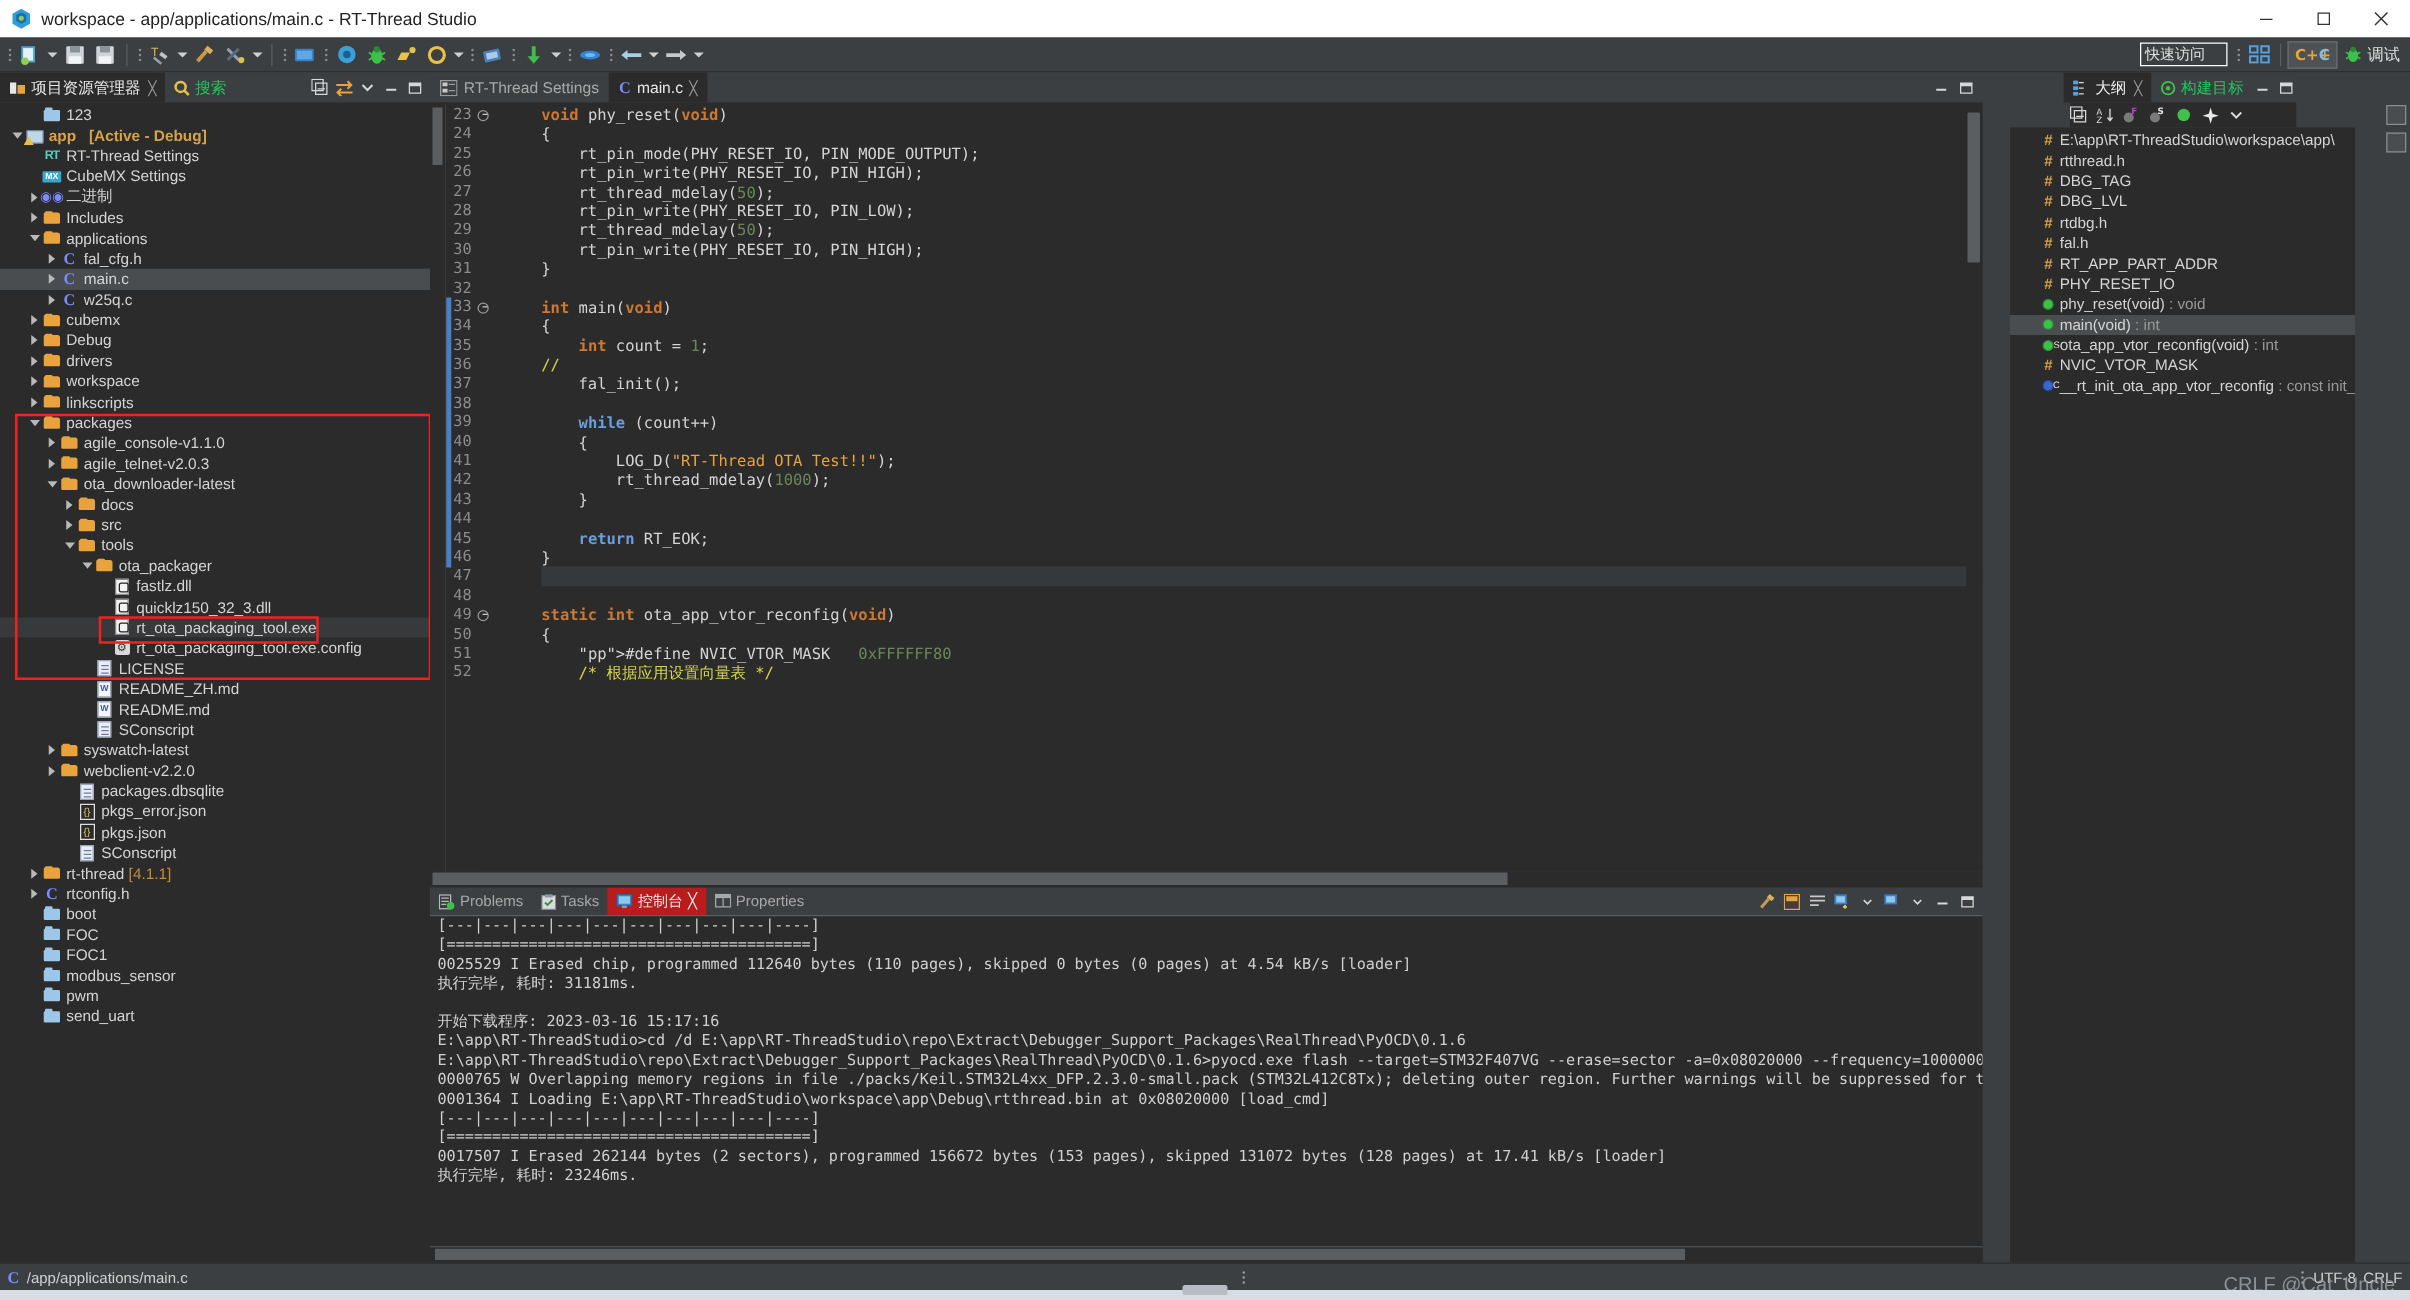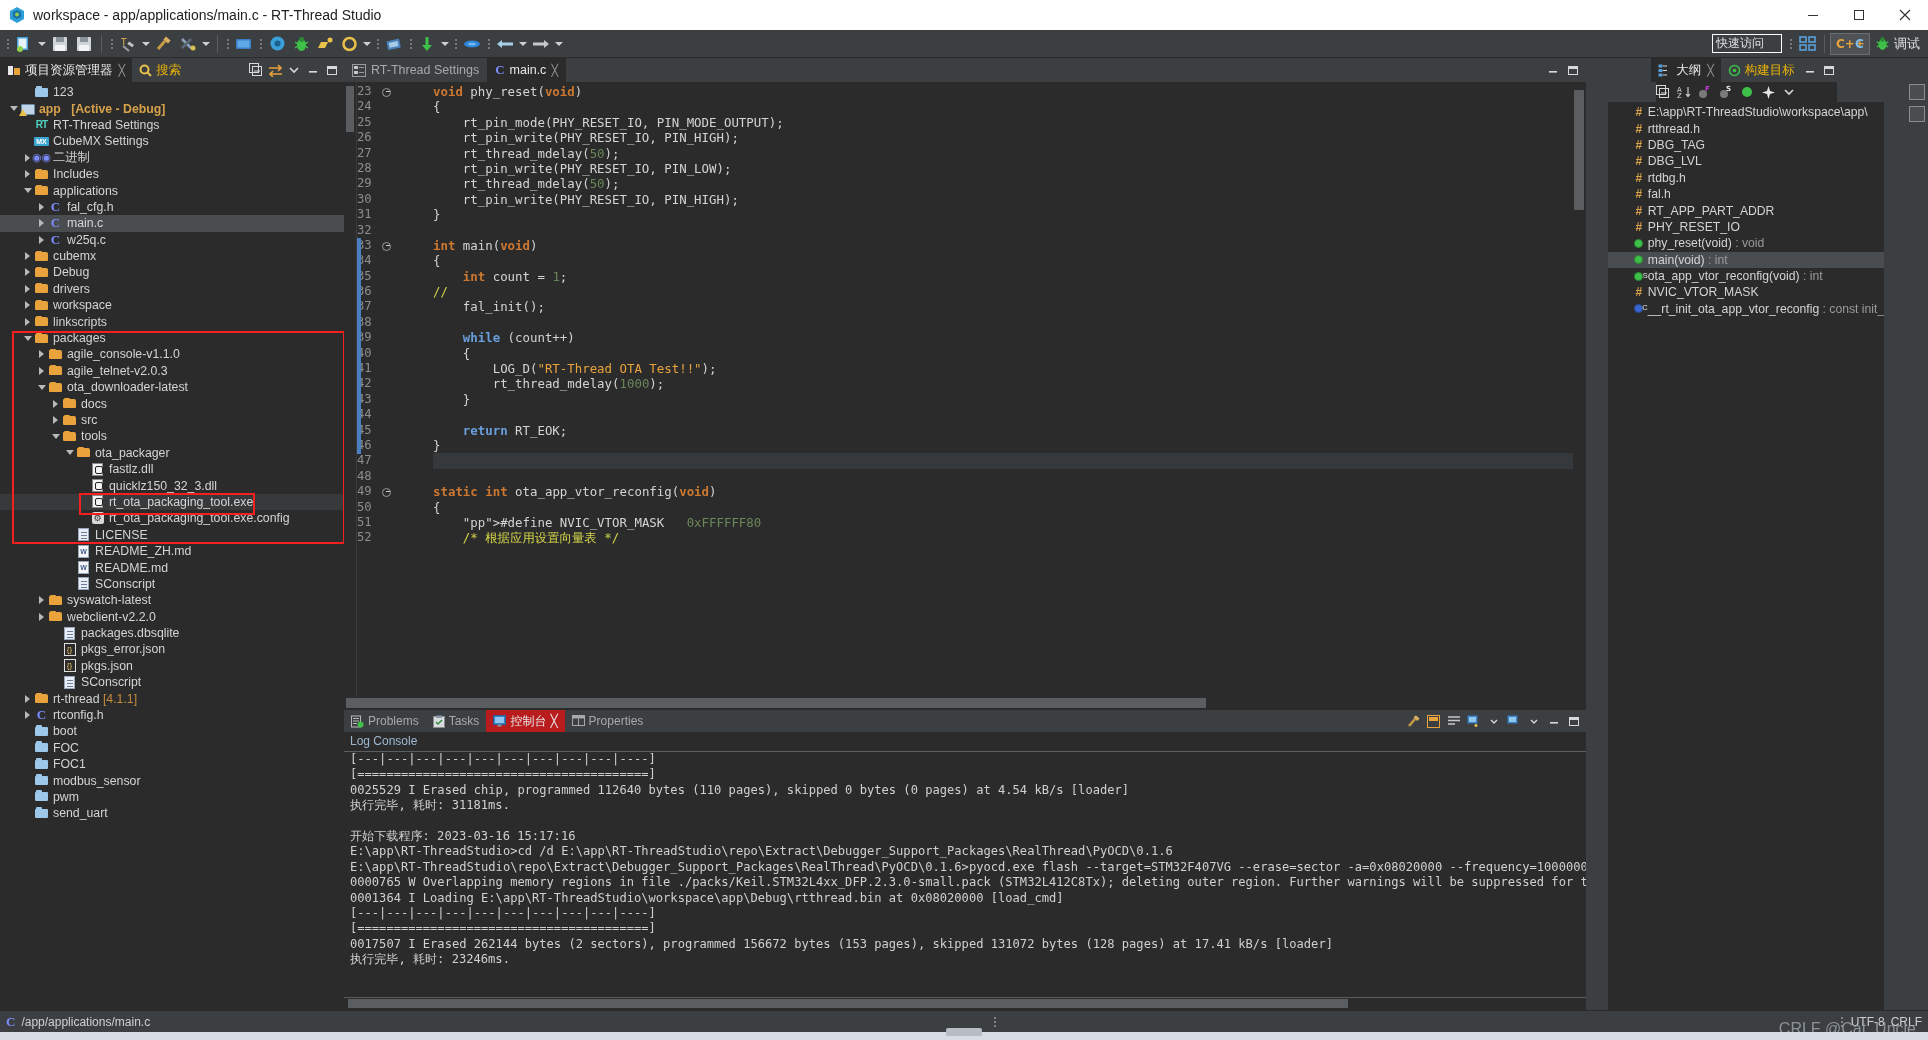--- a/index.html
+++ b/index.html
@@ -87,21 +87,21 @@
   .left-panel {
     width: 344px; display: flex; flex-direction: column; min-height: 0;
     background: #3c3f41; flex: 0 0 344px;
   }
   .panel-tabs {
     height: 24px; display: flex; align-items: stretch; background: #3c3f41;
     flex: 0 0 24px;
   }
   .ptab {
     display: flex; align-items: center; gap: 4px; padding: 0 7px;
-    font-size: 12.5px; color: #eab308; white-space: nowrap;
+    font-size: 12.5px; color: #22c55e; white-space: nowrap;
   }
   .ptab.active { background: #2b2b2b; color: #e8e8e8; }
   .ptab .x { color: #9a9a9a; font-size: 11px; margin-left: 2px;}
   .panel-tools {
     margin-left: auto; display: flex; align-items: center; gap: 3px; padding-right: 4px;
   }
   .ptool { width: 16px; height: 16px; display:flex;align-items:center;justify-content:center;}
   .tree {
     flex: 1; background: #2b2b2b; overflow: hidden; position: relative;
     padding-top: 2px;
@@ -158,21 +158,21 @@
   .etab { display: flex; align-items: center; gap: 5px; padding: 0 8px; font-size: 12.5px; color: #a8a8a8;}
   .etab.active { background: #2b2b2b; color: #e8e8e8;}
   .etab .x { font-size: 11px; color:#9a9a9a;}
   .etab-tools { margin-left:auto; display:flex; align-items:center; gap:4px; padding-right:5px;}
   .code-wrap {
     flex: 1; background: #2b2b2b; display: flex; min-height: 0; position: relative; overflow: hidden;
   }
   .ann-ruler { width: 13px; background:#2b2b2b; flex:0 0 13px; position:relative; border-right:1px solid #3a3a3a;}
   .ann-ruler .scroll-th { position:absolute; left:2px; top:4px; width:8px; height:46px; background:#5a5e60; }
   .gutter {
-    width: 30px; flex: 0 0 30px; background: #2b2b2b; text-align: left;
+    width: 30px; flex: 0 0 30px; background: #2b2b2b; text-align: center;
     padding-right: 4px; color: #8d8d8d; font-family: "DejaVu Sans Mono", monospace;
     font-size: 12.2px; line-height: 15.4px; padding-top: 2px; position:relative;
   }
   .gutter .gl { height: 15.4px; position:relative;}
   .gutter .gl.markfold::after{
     content:''; position:absolute; right:-8px; top:4px; width:7px;height:7px;
     border:1px solid #9a9a9a; border-radius:50%; background:#2b2b2b;
   }
   .gutter .gl.markfold::before{
     content:''; position:absolute; right:-6.5px; top:7px; width:4px;height:1px;background:#c8c8c8; z-index:2;
@@ -1044,21 +1044,20 @@
             </div>
             <div class="ctool">
               <svg width="12" height="11" viewBox="0 0 12 11">
                   <rect x="1.5" y="1.5" width="9" height="8" fill="none" stroke="#d8d8d8"></rect>
                   <rect x="1.5" y="1.5" width="9" height="2.5" fill="#d8d8d8"></rect>
                 </svg>
             </div>
           </div>
         </div>
         <div class="console-body">
-          <div class="console-title">Log Console</div>
           <div class="console-out" id="console-out"><div class="cl">[---|---|---|---|---|---|---|---|---|----]</div><div class="cl">[========================================]</div><div class="cl">0025529 I Erased chip, programmed 112640 bytes (110 pages), skipped 0 bytes (0 pages) at 4.54 kB/s [loader]</div><div class="cl">执行完毕, 耗时: 31181ms.</div><div class="cl">&nbsp;</div><div class="cl">开始下载程序: 2023-03-16 15:17:16</div><div class="cl">E:\app\RT-ThreadStudio&gt;cd /d E:\app\RT-ThreadStudio\repo\Extract\Debugger_Support_Packages\RealThread\PyOCD\0.1.6</div><div class="cl">E:\app\RT-ThreadStudio\repo\Extract\Debugger_Support_Packages\RealThread\PyOCD\0.1.6&gt;pyocd.exe flash --target=STM32F407VG --erase=sector -a=0x08020000 --frequency=1000000 E:\app\RT-Th</div><div class="cl">0000765 W Overlapping memory regions in file ./packs/Keil.STM32L4xx_DFP.2.3.0-small.pack (STM32L412C8Tx); deleting outer region. Further warnings will be suppressed for this file. [cm</div><div class="cl">0001364 I Loading E:\app\RT-ThreadStudio\workspace\app\Debug\rtthread.bin at 0x08020000 [load_cmd]</div><div class="cl">[---|---|---|---|---|---|---|---|---|----]</div><div class="cl">[========================================]</div><div class="cl">0017507 I Erased 262144 bytes (2 sectors), programmed 156672 bytes (153 pages), skipped 131072 bytes (128 pages) at 17.41 kB/s [loader]</div><div class="cl">执行完毕, 耗时: 23246ms.</div></div>
           <div class="console-sep"></div>
           <div class="console-hscroll">
               <div class="th"></div>
             </div>
         </div>
       </div>
     </div>
 
     <div class="right-panel">

